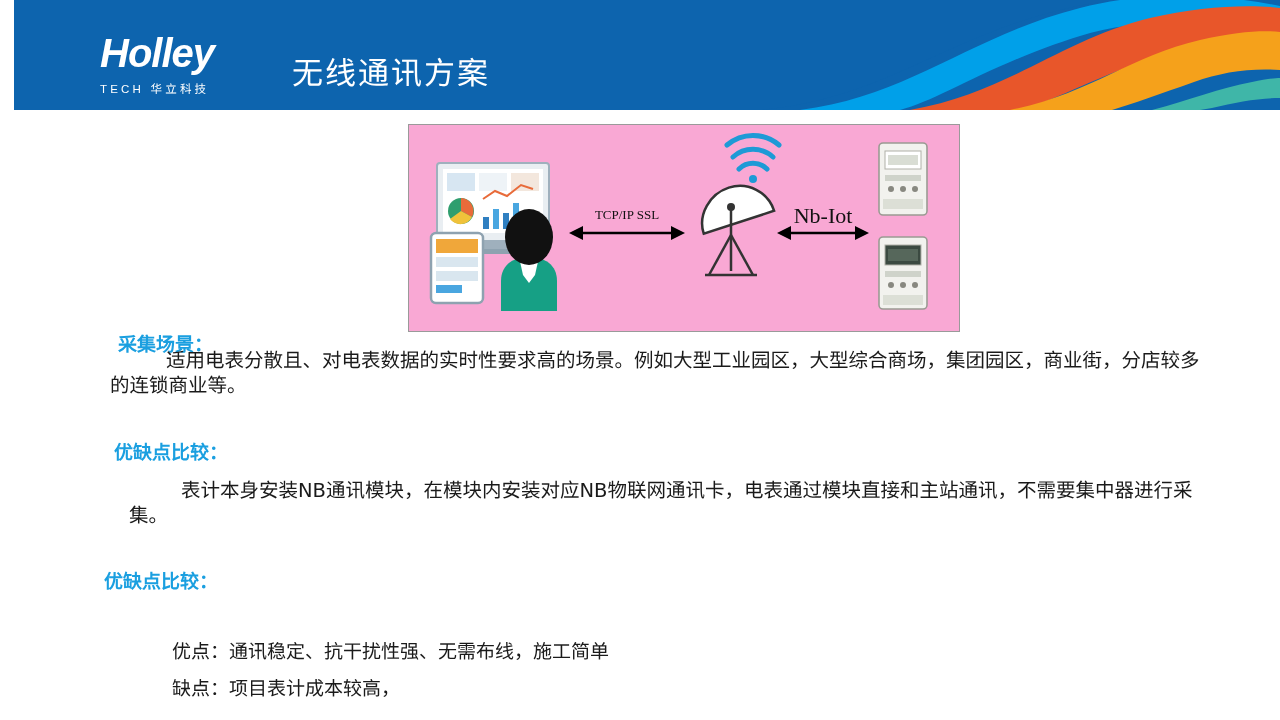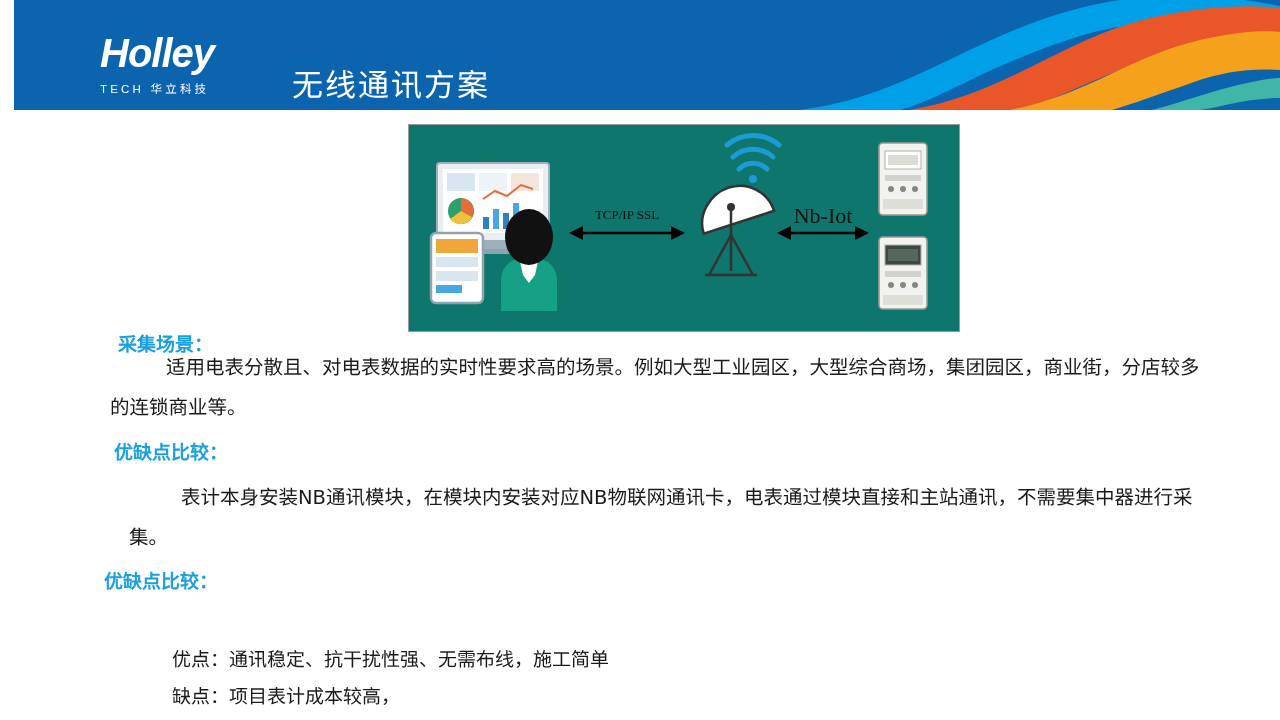--- a/index.html
+++ b/index.html
@@ -76,59 +76,58 @@
   }
   .header-title {
     position: absolute;
     left: 292px;
     top: 48px;
     font-size: 31px;
     color: #ffffff;
     letter-spacing: 2px;
     font-family: "DejaVu Sans", sans-serif;
     font-weight: 500;
-    margin-top: 12px;
   }
   .header-underline {
     position: absolute;
     left: 0;
     top: 110px;
     width: 1280px;
     height: 4px;
     background: #ffffff;
   }
 
   
   .figure-box {
     position: absolute;
     left: 408px;
     top: 124px;
     width: 552px;
     height: 208px;
     border: 1px solid #9a9a9a;
-    background: #0f766e;
+    background: #f9a8d4;
     box-sizing: border-box;
   }
   .figure-box svg { display: block; }
 
   
   .section-head {
     position: absolute;
     color: #1a9fe0;
     font-size: 19px;
     font-weight: bold;
     font-family: "DejaVu Sans", sans-serif;
     white-space: nowrap;
   }
   .body-text {
     position: absolute;
     color: #1a1a1a;
     font-size: 19.5px;
     font-family: "DejaVu Sans", sans-serif;
-    line-height: 40px;
+    line-height: 25px;
   }
   .body-text.smaller {
     font-size: 19px;
     margin-top: 23px;
   }
 
   #head-scene   { left: 118px; top: 305px; margin-top: 24px; }
   #para-scene   { left: 110px; top: 348px; width: 1090px; text-indent: 56px; }
 
   #head-principle { left: 114px; top: 437px; }

